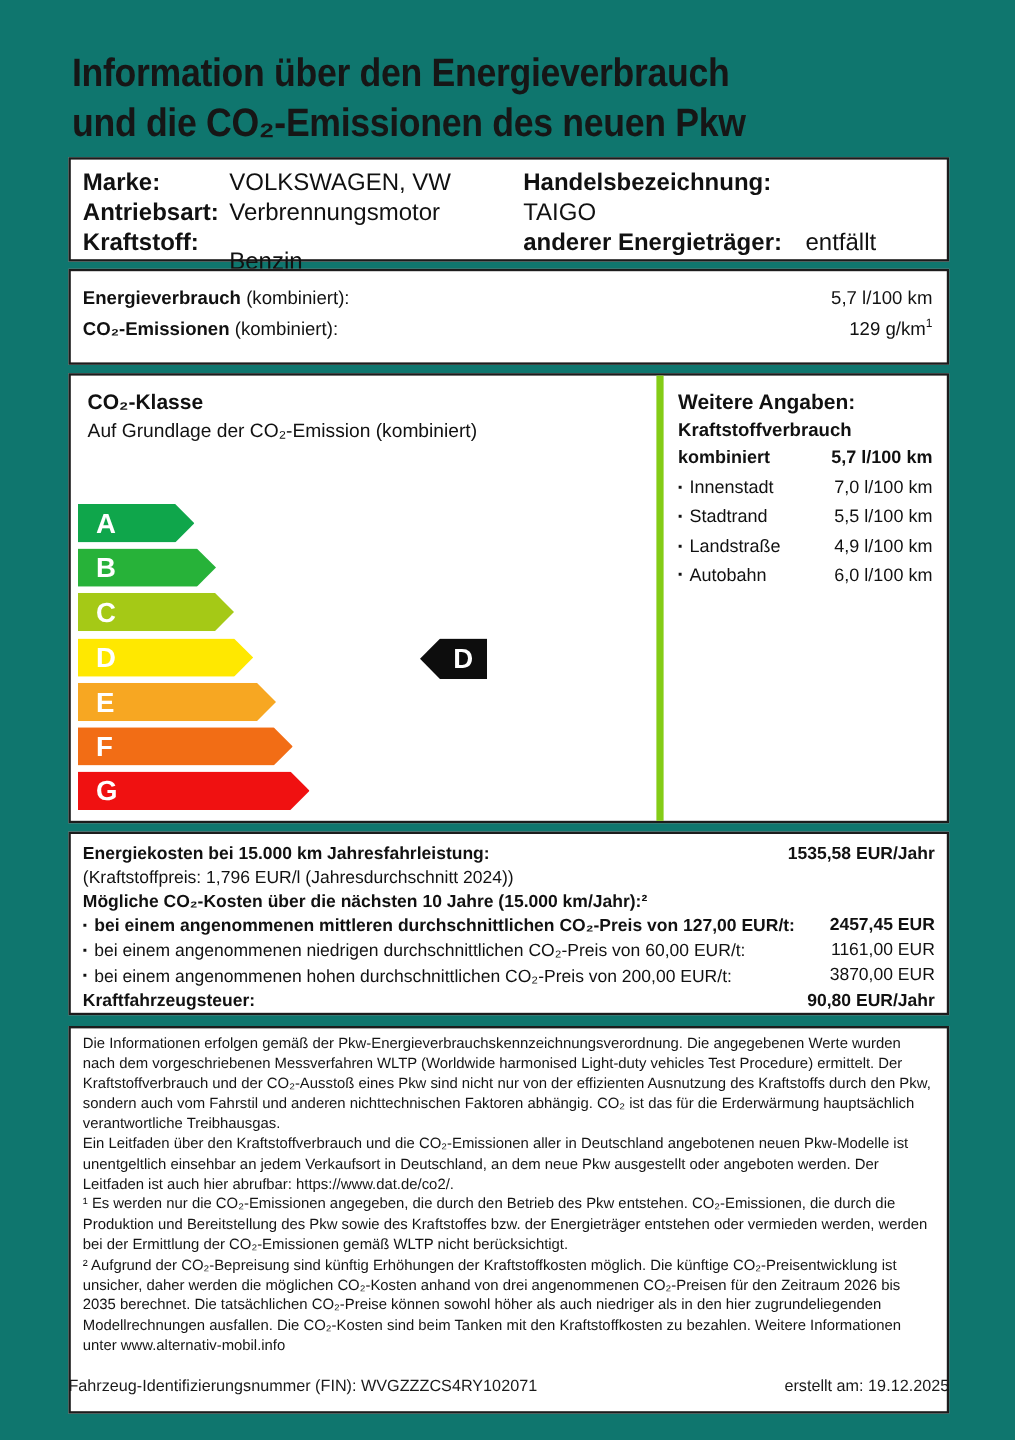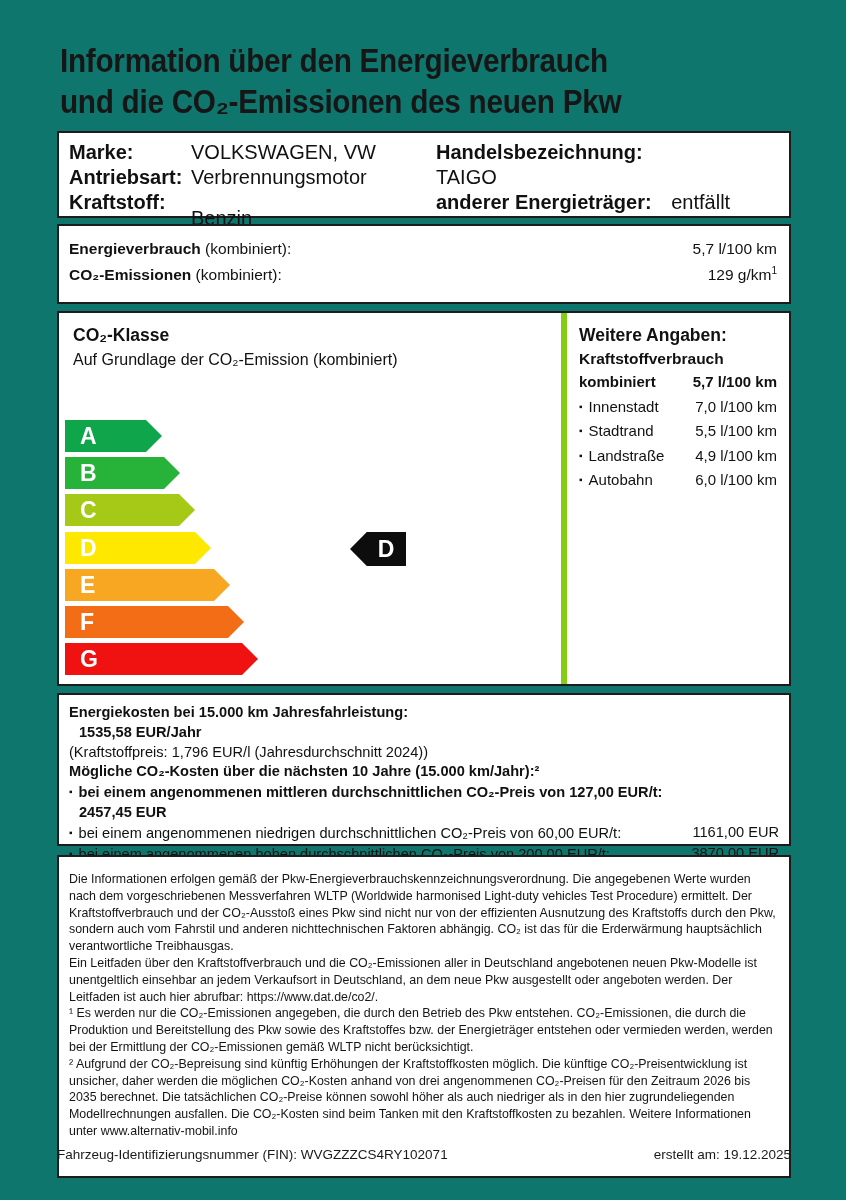--- a/index.html
+++ b/index.html
@@ -24,21 +24,21 @@
   .veh-col{display:grid;grid-auto-rows:25px;align-items:center;}
   .veh-left{grid-template-columns:122px 1fr;}
   .lbl{font-weight:bold;}
   .italic{margin-top:32px;}
   .inline-pair span+span{margin-left:14px;}
   
   .box-consumption{top:224px;height:80px;padding:10px 12px 0 10px;font-size:15.5px;}
   .cons-row{display:flex;justify-content:space-between;line-height:26px;}
   sup{font-size:10px;line-height:0;}
   
-  .box-class{top:311px;height:375px;display:flex;padding:0;gap:14px;}
+  .box-class{top:311px;height:375px;display:flex;padding:0;}
   .class-left{position:relative;width:488px;box-sizing:border-box;padding:10px 14px;}
   .class-right{position:relative;flex:1;border-left:6px solid #84cc16;box-sizing:border-box;padding:10px 12px 0 12px;}
   .h-bold{font-size:17.5px;font-weight:bold;line-height:25px;}
   .h-sub{font-size:16px;line-height:24px;}
   .arrow{
     position:absolute;left:6px;height:32px;
     clip-path:polygon(0 0,calc(100% - 16px) 0,100% 50%,calc(100% - 16px) 100%,0 100%);
     color:#fff;font-weight:bold;font-size:23px;line-height:32px;padding-left:15px;box-sizing:border-box;
   }
   .pointer{
@@ -46,24 +46,24 @@
     clip-path:polygon(0 50%,30% 0,100% 0,100% 100%,30% 100%);
     color:#fff;font-weight:bold;font-size:23px;line-height:34px;text-align:center;padding-left:16px;box-sizing:border-box;
   }
   .fuel-head{font-size:15.5px;font-weight:bold;line-height:22px;}
   .fuel-row{display:flex;justify-content:space-between;font-size:15px;line-height:24.5px;}
   .fuel-row.bold{font-weight:bold;}
   .bullet{font-size:10px;vertical-align:2px;margin-right:6px;}
   
   .box-costs{top:693px;height:153px;padding:8px 10px 0 10px;font-size:14.6px;}
   .cost-row{display:flex;justify-content:space-between;line-height:19.8px;}
-  .cost-row.bold{font-weight:bold;flex-direction:column;}
+  .cost-row.bold{font-weight:bold;}
   .cost-row .val{white-space:nowrap;margin-left:10px;}
   
-  .box-fine{top:855px;height:323px;padding:14px 10px;font-size:12.4px;line-height:16.8px;color:#151515;}
+  .box-fine{top:855px;height:323px;padding:4px 10px;font-size:12.4px;line-height:16.8px;color:#151515;}
   .box-fine p{margin:0;}
   
   .footer{
     position:absolute;left:57px;width:734px;top:1146px;display:flex;justify-content:space-between;
     font-size:13.5px;line-height:18px;color:#1a1a1a;
   }
 </style>
 </head>
 <body>
 

